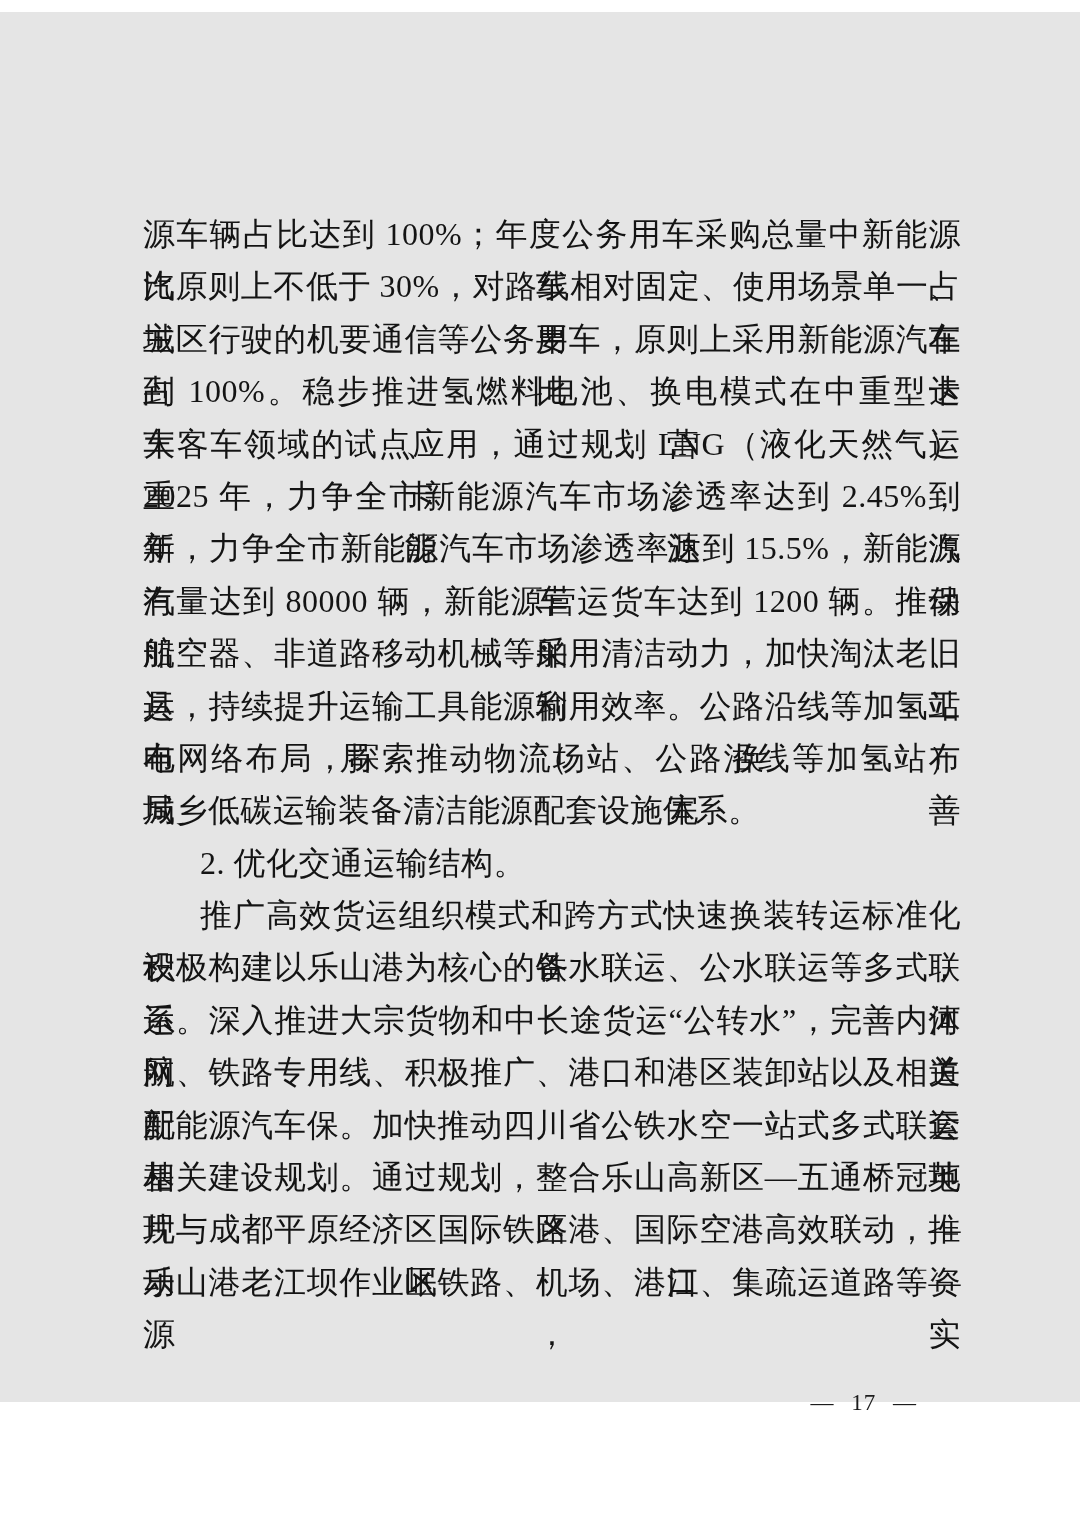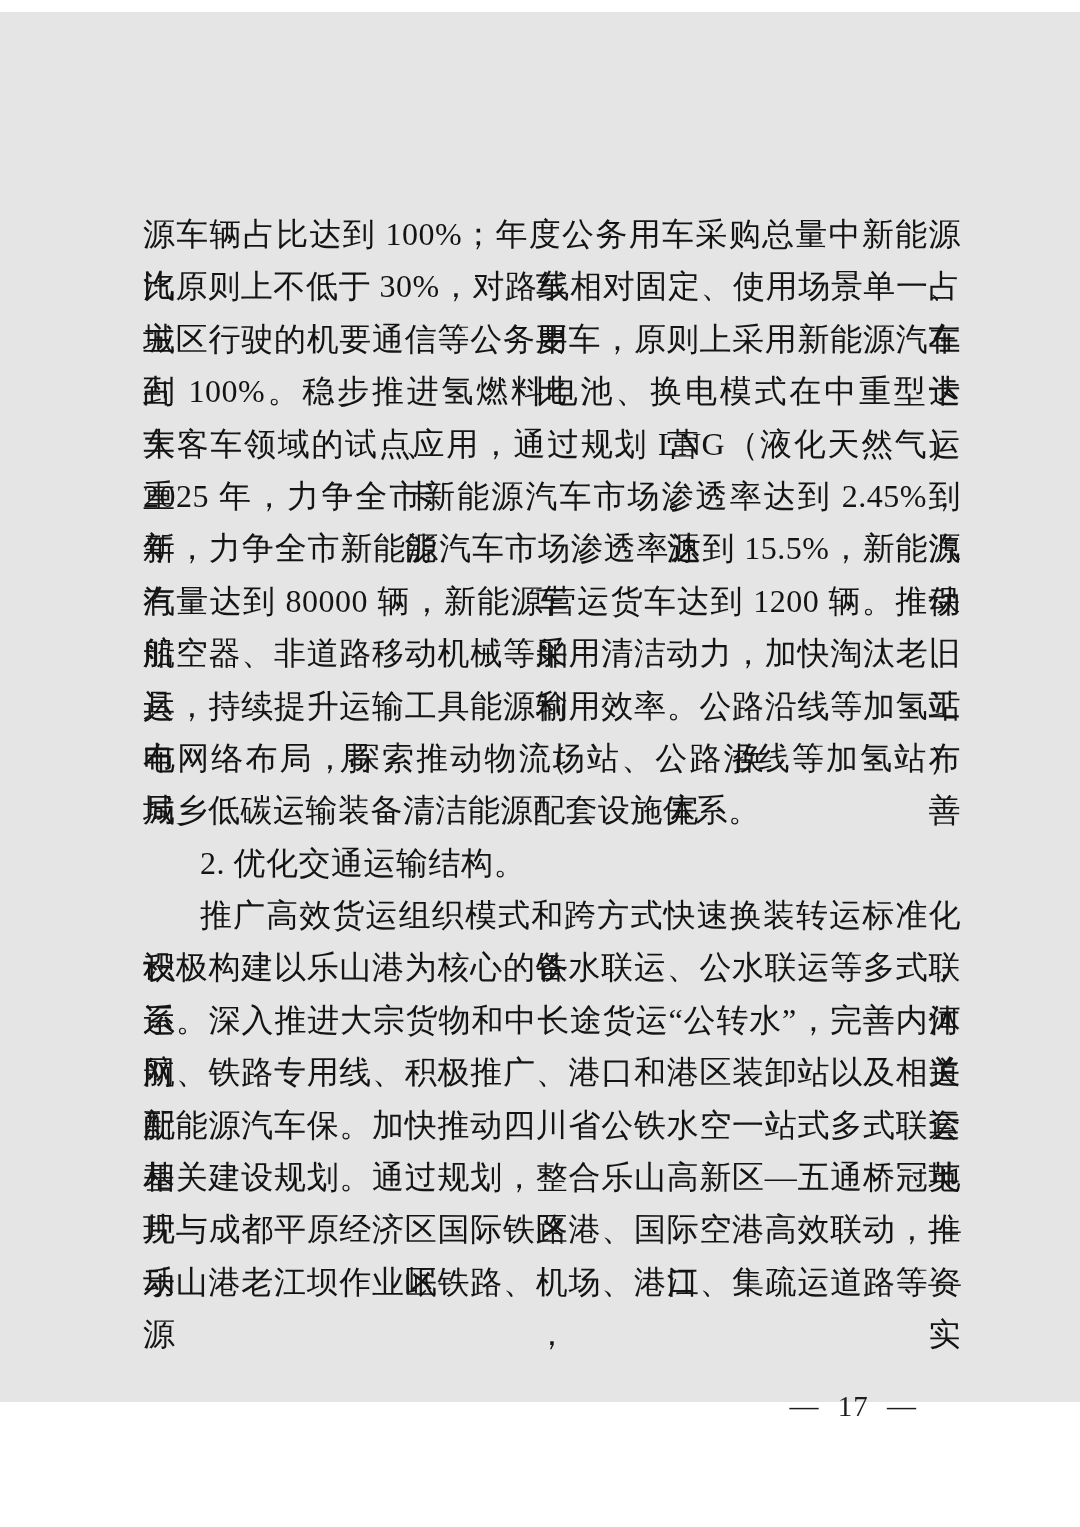--- a/index.html
+++ b/index.html
@@ -42,21 +42,21 @@
     white-space: normal;
     text-align-last: justify;
   }
   .line.indent {
     text-indent: 57px;
   }
   .page-number {
     position: absolute;
     top: 1378px;
     right: 163px;
-    font-size: 29px;
+    font-size: 23px;
     letter-spacing: 1px;
     word-spacing: 10px;
     color: #1c1c1c;
   }
 </style>
 </head>
 <body>
 
 <div class="page">
   <div class="content">

